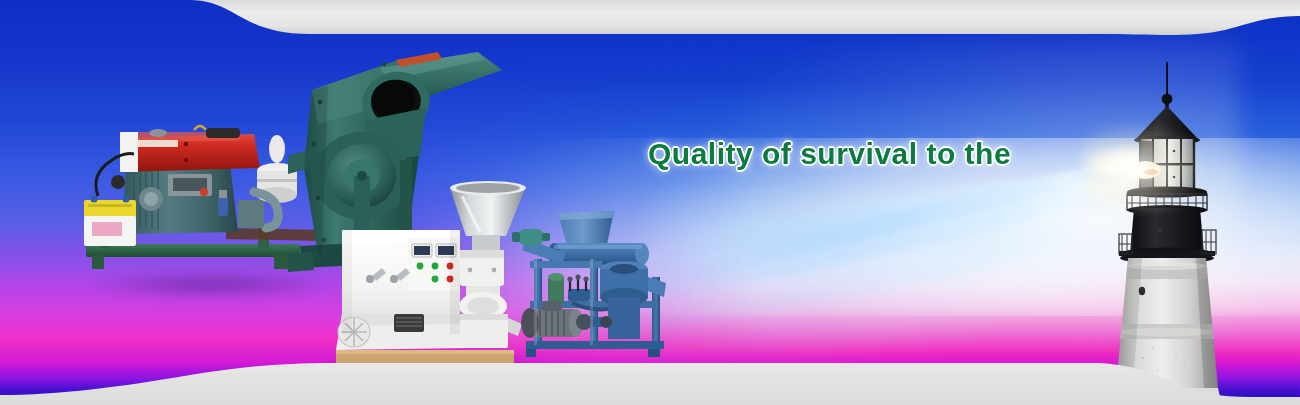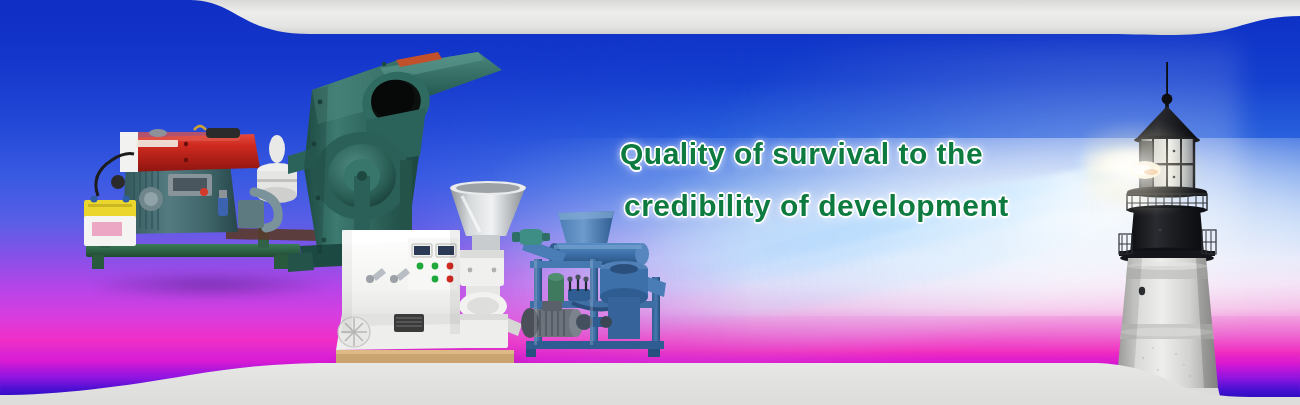--- a/index.html
+++ b/index.html
@@ -114,21 +114,21 @@
     position:absolute;left:620px;top:128px;width:470px;
     font-size:30px;font-weight:bold;letter-spacing:.5px;
     line-height:52px;color:#0d7a3f;
     -webkit-text-stroke:0px;
     text-shadow:
        1.6px 0 0 #fff, -1.6px 0 0 #fff, 0 1.6px 0 #fff, 0 -1.6px 0 #fff,
        1.2px 1.2px 0 #fff, -1.2px 1.2px 0 #fff, 1.2px -1.2px 0 #fff, -1.2px -1.2px 0 #fff,
        0 0 7px rgba(255,255,255,.95), 0 0 13px rgba(255,255,255,.6);
     white-space:nowrap;
   }
-  .tagline .ln{display:block;}
+  .tagline .ln{display:block;margin-left:28px;}
   .tagline .ln2{padding-left:4px;}
 
   
   .lighthouse{position:absolute;left:1098px;top:58px;width:140px;height:347px;}
   .lighthouse svg{display:block;}
   .lh-glow{
     position:absolute;left:1085px;top:120px;width:120px;height:90px;
     background:radial-gradient(ellipse at 40% 55%, rgba(255,255,255,.85) 0%, rgba(255,245,210,.35) 35%, rgba(255,255,255,0) 72%);
     filter:blur(4px);pointer-events:none;
   }
@@ -636,21 +636,20 @@
         <circle cx="94" cy="137" r="6" fill="#3a4653"></circle>
       </g>
 
       <rect x="22" y="74" width="3" height="86" fill="#fff" opacity=".18"></rect>
       <rect x="78" y="74" width="3" height="86" fill="#fff" opacity=".18"></rect>
     </svg>
   </div>
 
   <div class="tagline">
     <span class="ln ln1">Quality of survival to the</span>
-    <span class="ln ln2">credibility of development</span>
   </div>
 
   <div class="chrome chrome-top">
     <svg viewBox="0 0 1300 40" width="1300" height="40" preserveAspectRatio="none">
       <defs>
         <linearGradient id="chromeTopG" x1="0" y1="0" x2="0" y2="1">
           <stop offset="0%" stop-color="#d9d9d7"></stop>
           <stop offset="35%" stop-color="#ededeb"></stop>
           <stop offset="75%" stop-color="#e4e4e2"></stop>
           <stop offset="100%" stop-color="#cfcfcd"></stop>

